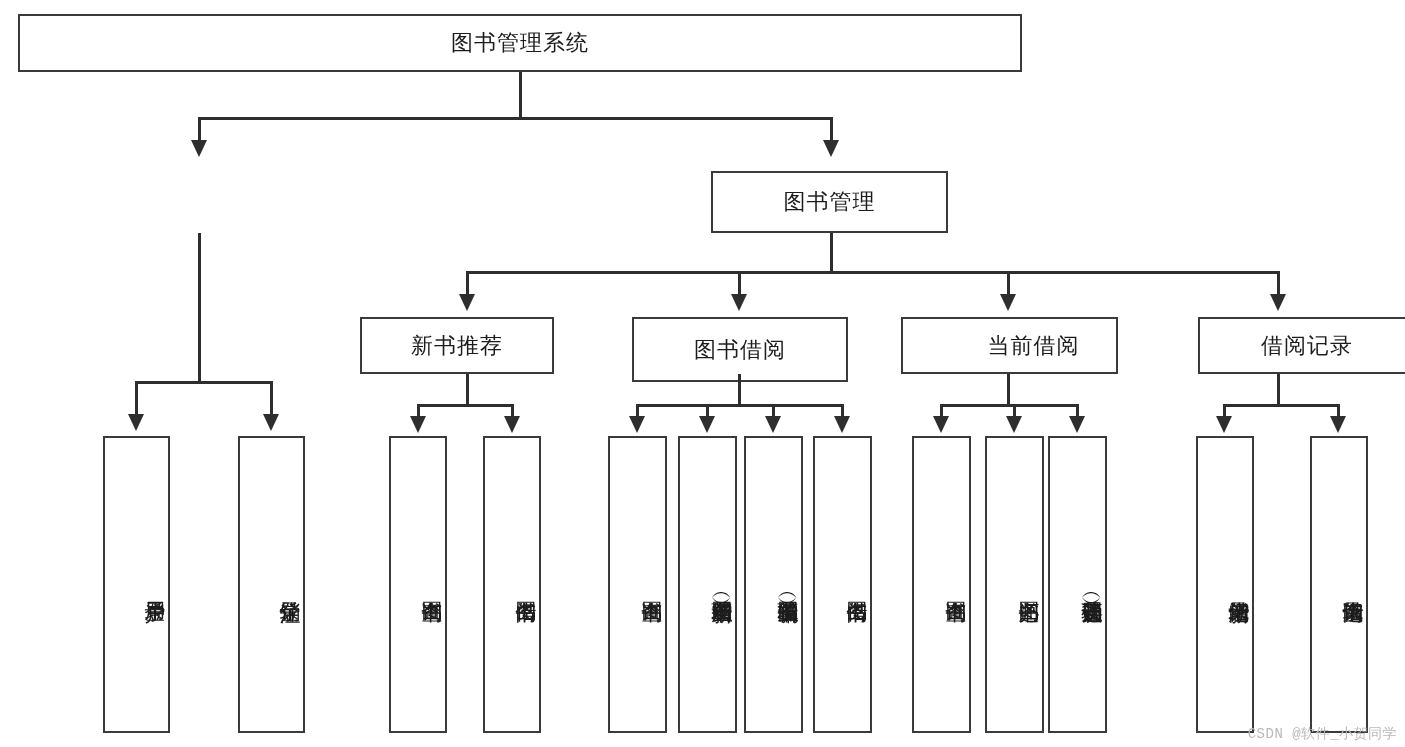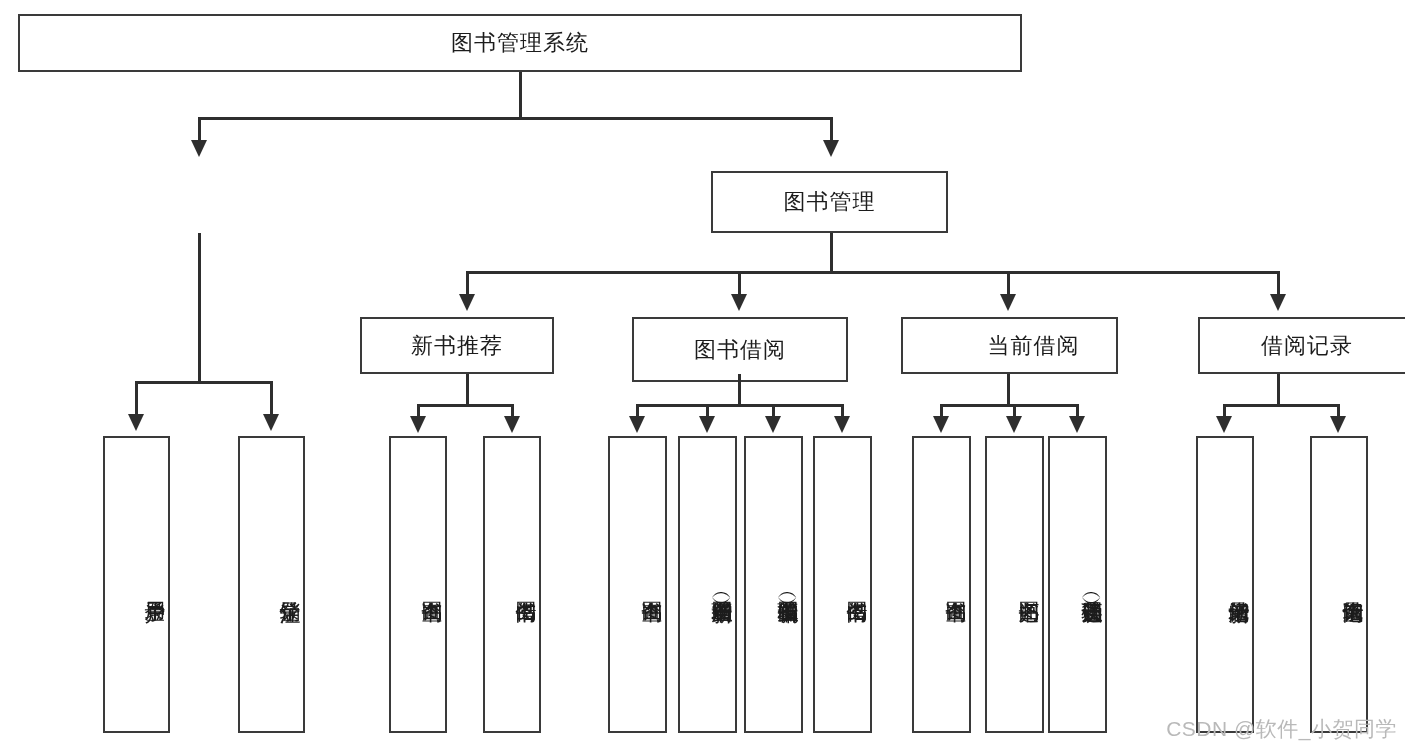--- a/index.html
+++ b/index.html
@@ -60,25 +60,25 @@
     width: 0;
     height: 0;
     border-left: 8px solid transparent;
     border-right: 8px solid transparent;
     border-top: 17px solid #2e2e2e;
   }
   #watermark {
     position: absolute;
     right: 8px;
     bottom: 4px;
-    font-size: 21px;
+    font-size: 14px;
     color: #b9b9b9;
     letter-spacing: 0.5px;
     white-space: nowrap;
-    font-family: Liberation Sans, sans-serif;
+    font-family: Liberation Mono, monospace;
   }
 </style>
 </head>
 <body>
 
 <div id="canvas">
 
   <div class="node horiz" style="left:18px; top:14px; width:1004px; height:58px;">
     <span>图书管理系统</span>
   </div>

